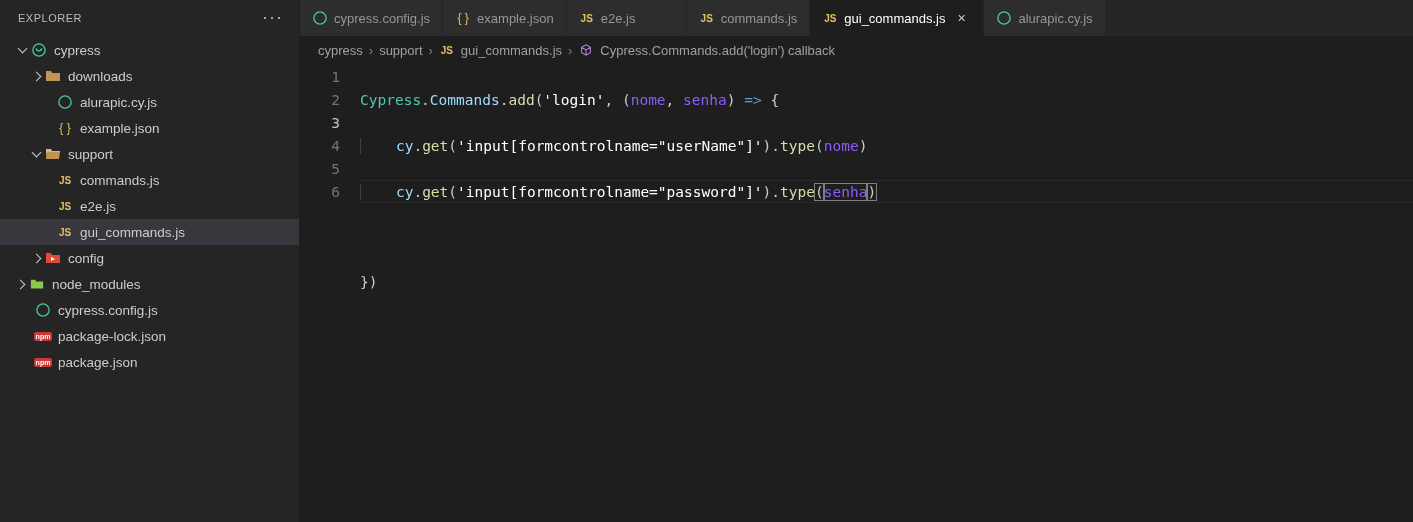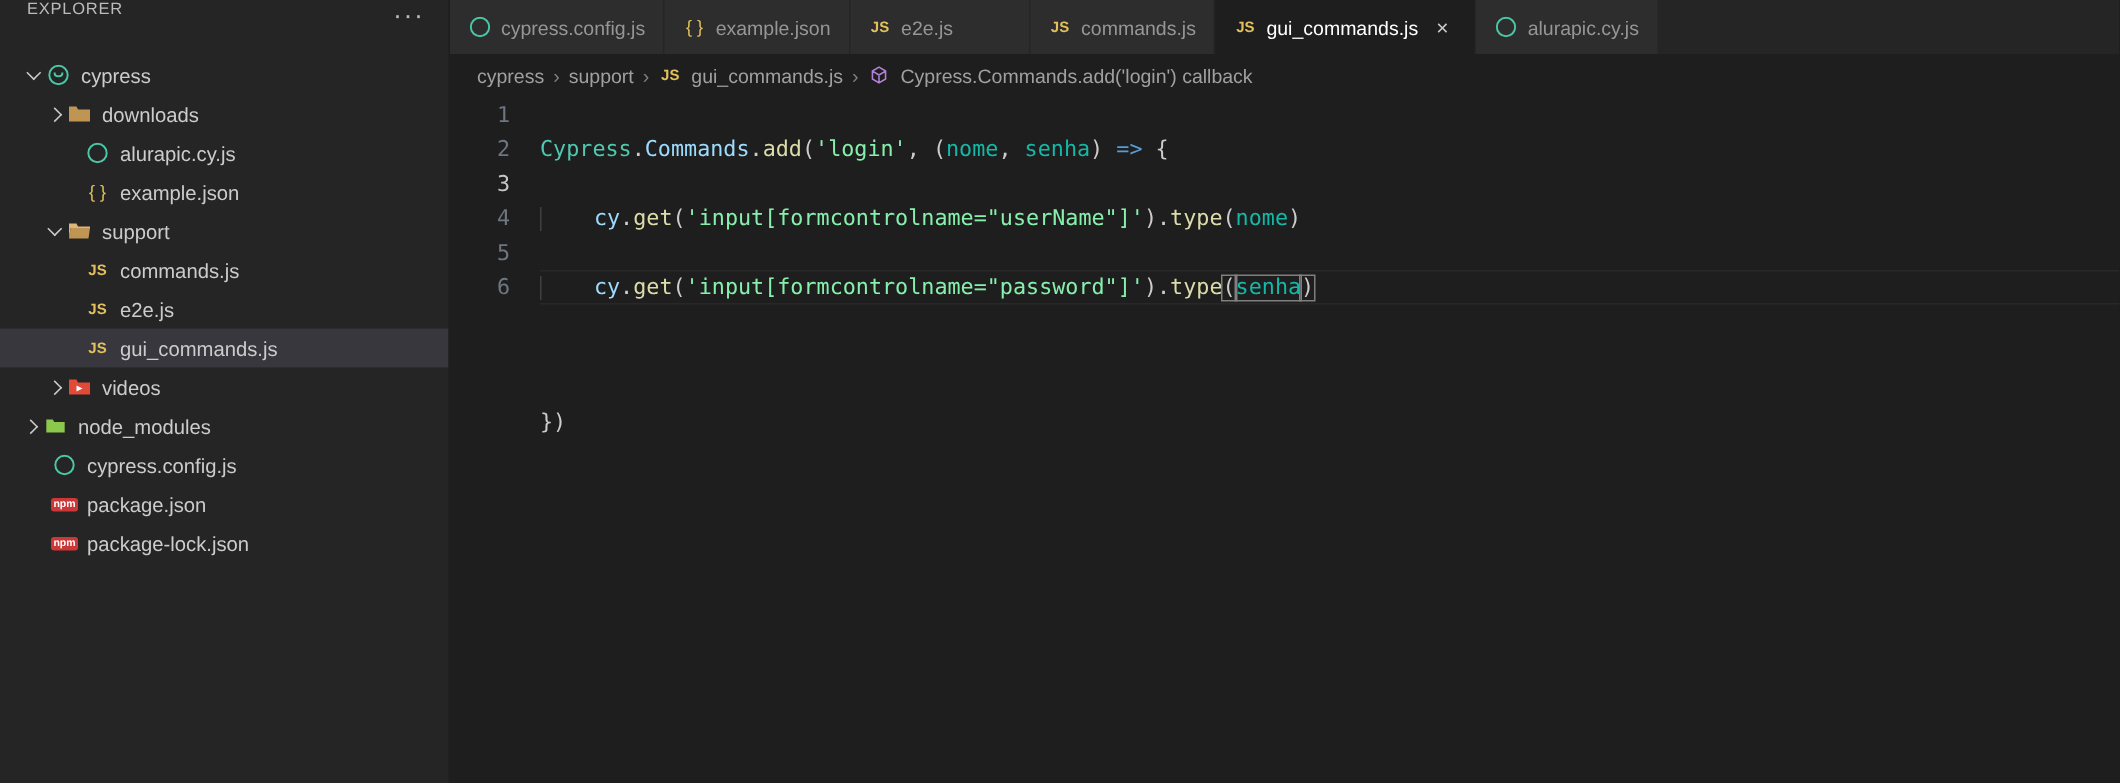--- a/index.html
+++ b/index.html
@@ -16,21 +16,21 @@
 .sidebar {
   width: 300px;
   background: #252526;
   display: flex;
   flex-direction: column;
   border-right: 1px solid #1e1e1e;
 }
 .explorer-header {
   height: 35px;
   display: flex;
-  align-items: flex-start;
+  align-items: center;
   justify-content: space-between;
   padding: 0 16px 0 18px;
   color: #bbbbbb;
   font-size: 11px;
   letter-spacing: 0.5px;
 }
 .more-icon { color: #bbbbbb; font-size: 18px; letter-spacing: 1px; }
 .project-header {
   height: 24px;
   display: flex;
@@ -95,23 +95,23 @@
 .editor { flex:1; display:flex; font-family:'Consolas','Monaco',monospace; font-size:14.5px; line-height:23px; }
 .gutter { width:60px; text-align:right; color:#6e7681; padding-right:20px; padding-top:2px; user-select:none; }
 .gutter .ln { height:23px; }
 .gutter .ln.active { color:#c6c6c6; }
 .code { flex:1; padding-top:2px; white-space:pre; }
 .code .line { height:23px; position:relative; }
 .code .line.active { background:#2a2a2a00; border:1px solid #282828; border-left:none; border-right:none; margin:-1px 0; }
 .c-type { color:#4ec9b0; }
 .c-var { color:#9cdcfe; }
 .c-fn { color:#dcdcaa; }
-.c-str { color:#86efac; }
+.c-str { color:#ffffff; }
 .c-pun { color:#cccccc; }
-.c-param { color:#14b8a6; }
+.c-param { color:#8b5cf6; }
 .c-key { color:#569cd6; }
 .sel { outline:1px solid #7f7f7f; }
 .indent-guide { border-left:1px solid #404040; }
 .cube-icon svg { width:14px; height:14px; }
 </style>
 </head>
 <body>
 
 <div class="sidebar">
   <div class="explorer-header">
@@ -173,21 +173,21 @@
       <span class="label">gui_commands.js</span>
     </div>
     <div class="tree-item" style="padding-left:28px">
       <span class="chev right"></span>
       <span class="icon folder-icon">
           <svg viewBox="0 0 16 16">
             <path fill="#e04a36" d="M1 3h5l1 2h8v8H1z"></path>
             <path fill="#fff" d="M6 7l4 2-4 2z"></path>
           </svg>
         </span>
-      <span class="label">videos</span>
+      <span class="label">config</span>
     </div>
     <div class="tree-item" style="padding-left:12px">
       <span class="chev right"></span>
       <span class="icon green-icon">
           <svg viewBox="0 0 16 16">
             <path fill="#8cc84b" d="M1 3h5l1 2h8v8H1z"></path>
           </svg>
         </span>
       <span class="label">node_modules</span>
     </div>
@@ -196,27 +196,27 @@
           <svg viewBox="0 0 16 16">
             <circle cx="8" cy="8" r="7" fill="none" stroke="#49c7a6" stroke-width="1.5"></circle>
           </svg>
         </span>
       <span class="label">cypress.config.js</span>
     </div>
     <div class="tree-item" style="padding-left:34px">
       <span class="icon">
           <span class="npm-icon">npm</span>
         </span>
-      <span class="label">package.json</span>
+      <span class="label">package-lock.json</span>
     </div>
     <div class="tree-item" style="padding-left:34px">
       <span class="icon">
           <span class="npm-icon">npm</span>
         </span>
-      <span class="label">package-lock.json</span>
+      <span class="label">package.json</span>
     </div>
   </div>
 </div>
 
 <div class="main">
   <div class="tabs">
     <div class="tab">
       <span class="icon cy-icon">
           <svg viewBox="0 0 16 16">
             <circle cx="8" cy="8" r="7" fill="none" stroke="#49c7a6" stroke-width="1.5"></circle>

